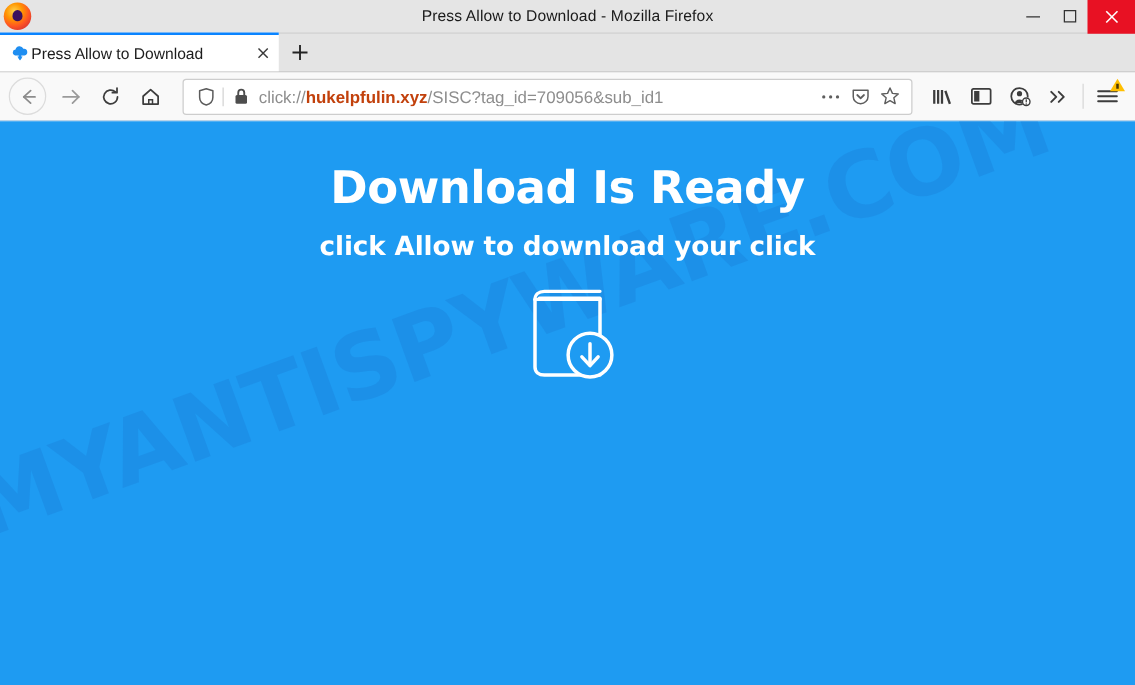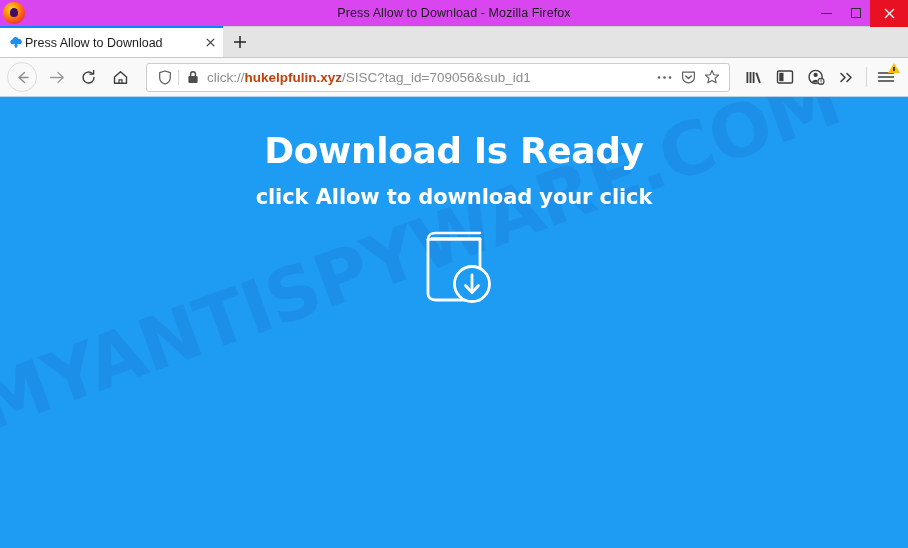--- a/index.html
+++ b/index.html
@@ -17,21 +17,21 @@
     height: 548px;
     background: #ffffff;
     display: flex;
     flex-direction: column;
   }
 
   
   .titlebar {
     position: relative;
     height: 27px;
-    background: #d946ef;
+    background: #e5e5e5;
     border-bottom: 1px solid #cfcfcf;
     display: flex;
     align-items: center;
     flex: 0 0 auto;
   }
   .ff-logo {
     width: 22px; height: 22px;
     margin-left: 3px;
     border-radius: 50%;
     background: radial-gradient(circle at 38% 32%, #ffd34e 0%, #ff9500 32%, #ff5722 58%, #e03b2f 78%, #9b2fae 100%);

